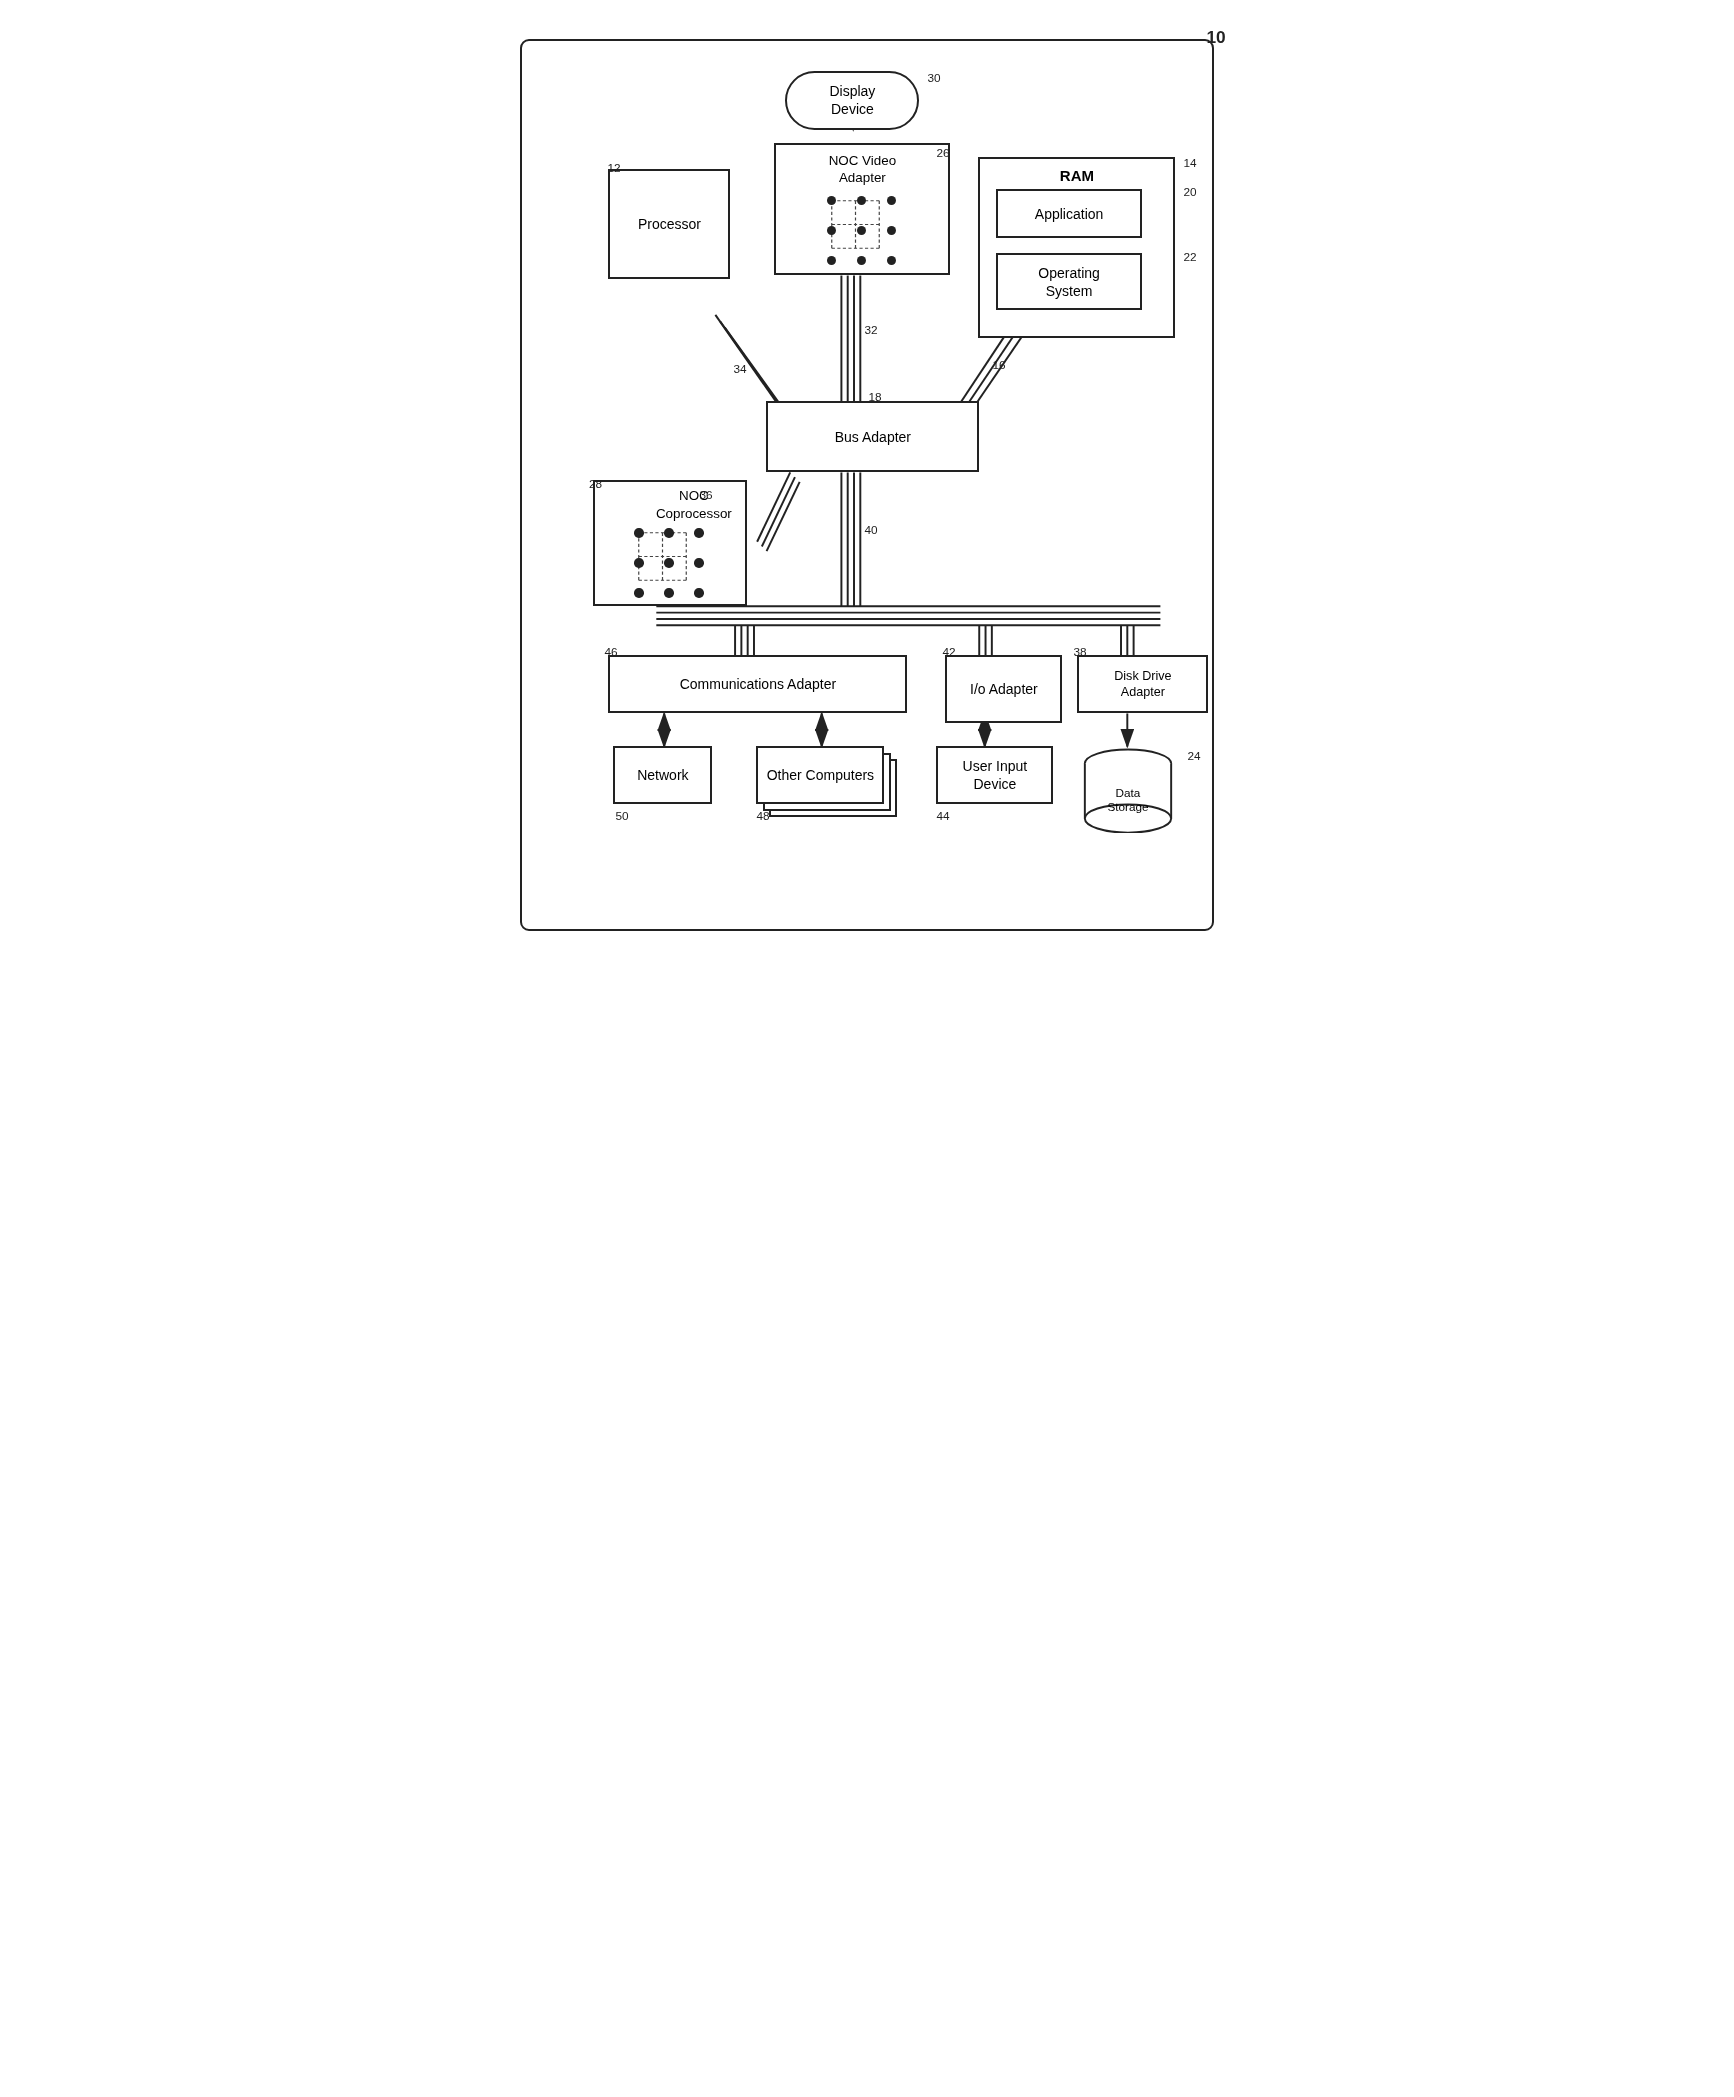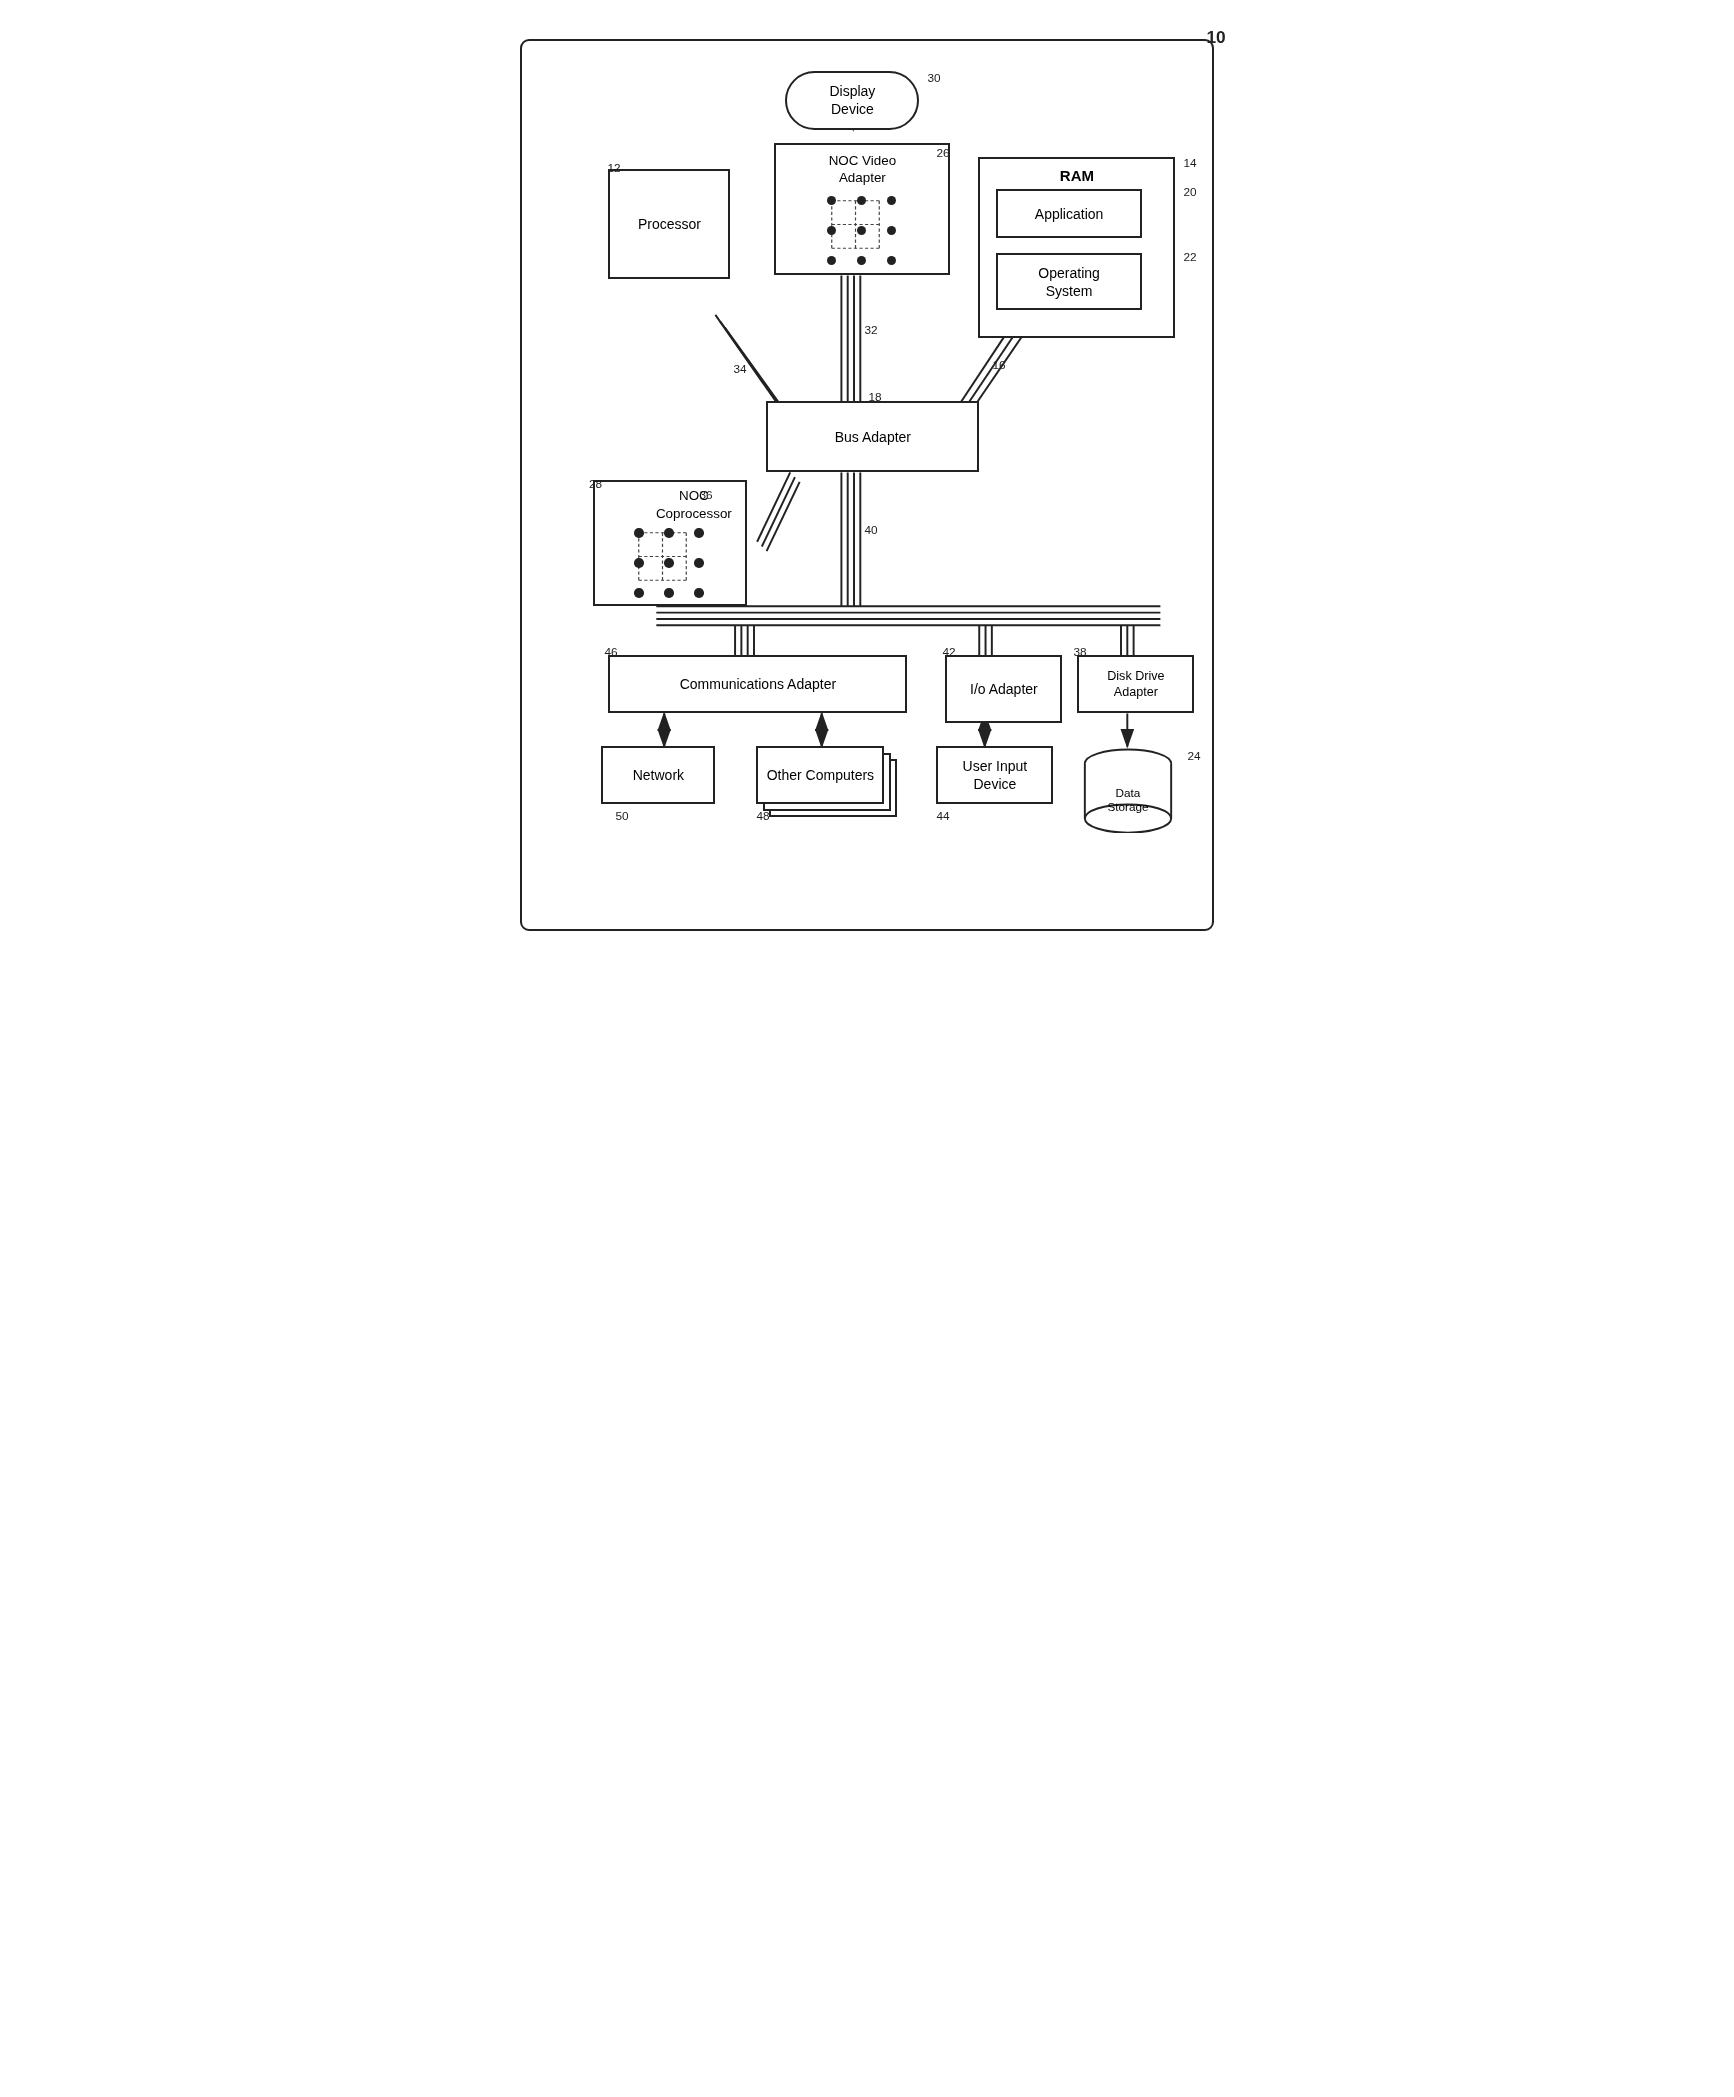--- a/index.html
+++ b/index.html
@@ -265,26 +265,26 @@
       <div class="box" style="left:47px; top:600px; width:299px; height:58px;">
         <span>Communications Adapter</span>
       </div>
       <span class="ref-num" style="left:43px; top:590px;">46</span>
 
       <div class="box" style="left:384px; top:600px; width:117px; height:68px;">
         <span>I/o Adapter</span>
       </div>
       <span class="ref-num" style="left:381px; top:590px;">42</span>
 
-      <div class="box" style="left:516px; top:600px; width:117px; height:58px;">
+      <div class="box" style="left:516px; top:600px; width:131px; height:58px;">
         <span style="font-size:12.6px;">Disk Drive<br>Adapter</span>
       </div>
       <span class="ref-num" style="left:512px; top:590px;">38</span>
 
-      <div class="box" style="left:40px; top:691px; width:114px; height:58px;text-align:right;">
+      <div class="box" style="left:52px; top:691px; width:99px; height:58px;text-align:right;">
         <span>Network</span>
       </div>
       <span class="ref-num" style="left:54px; top:754px;">50</span>
 
       <div style="position:absolute; left:195px; top:691px;">
         <div class="box" style="position:relative; width:128px; height:58px; z-index:3;">
           <span>Other Computers</span>
         </div>
         <div style="position:absolute; top:6.3px; left:6.3px; width:128px; height:58px; border:2px solid #222; background:#fff; z-index:2;"></div>
         <div style="position:absolute; top:12.6px; left:12.6px; width:128px; height:58px; border:2px solid #222; background:#fff; z-index:1;"></div>

